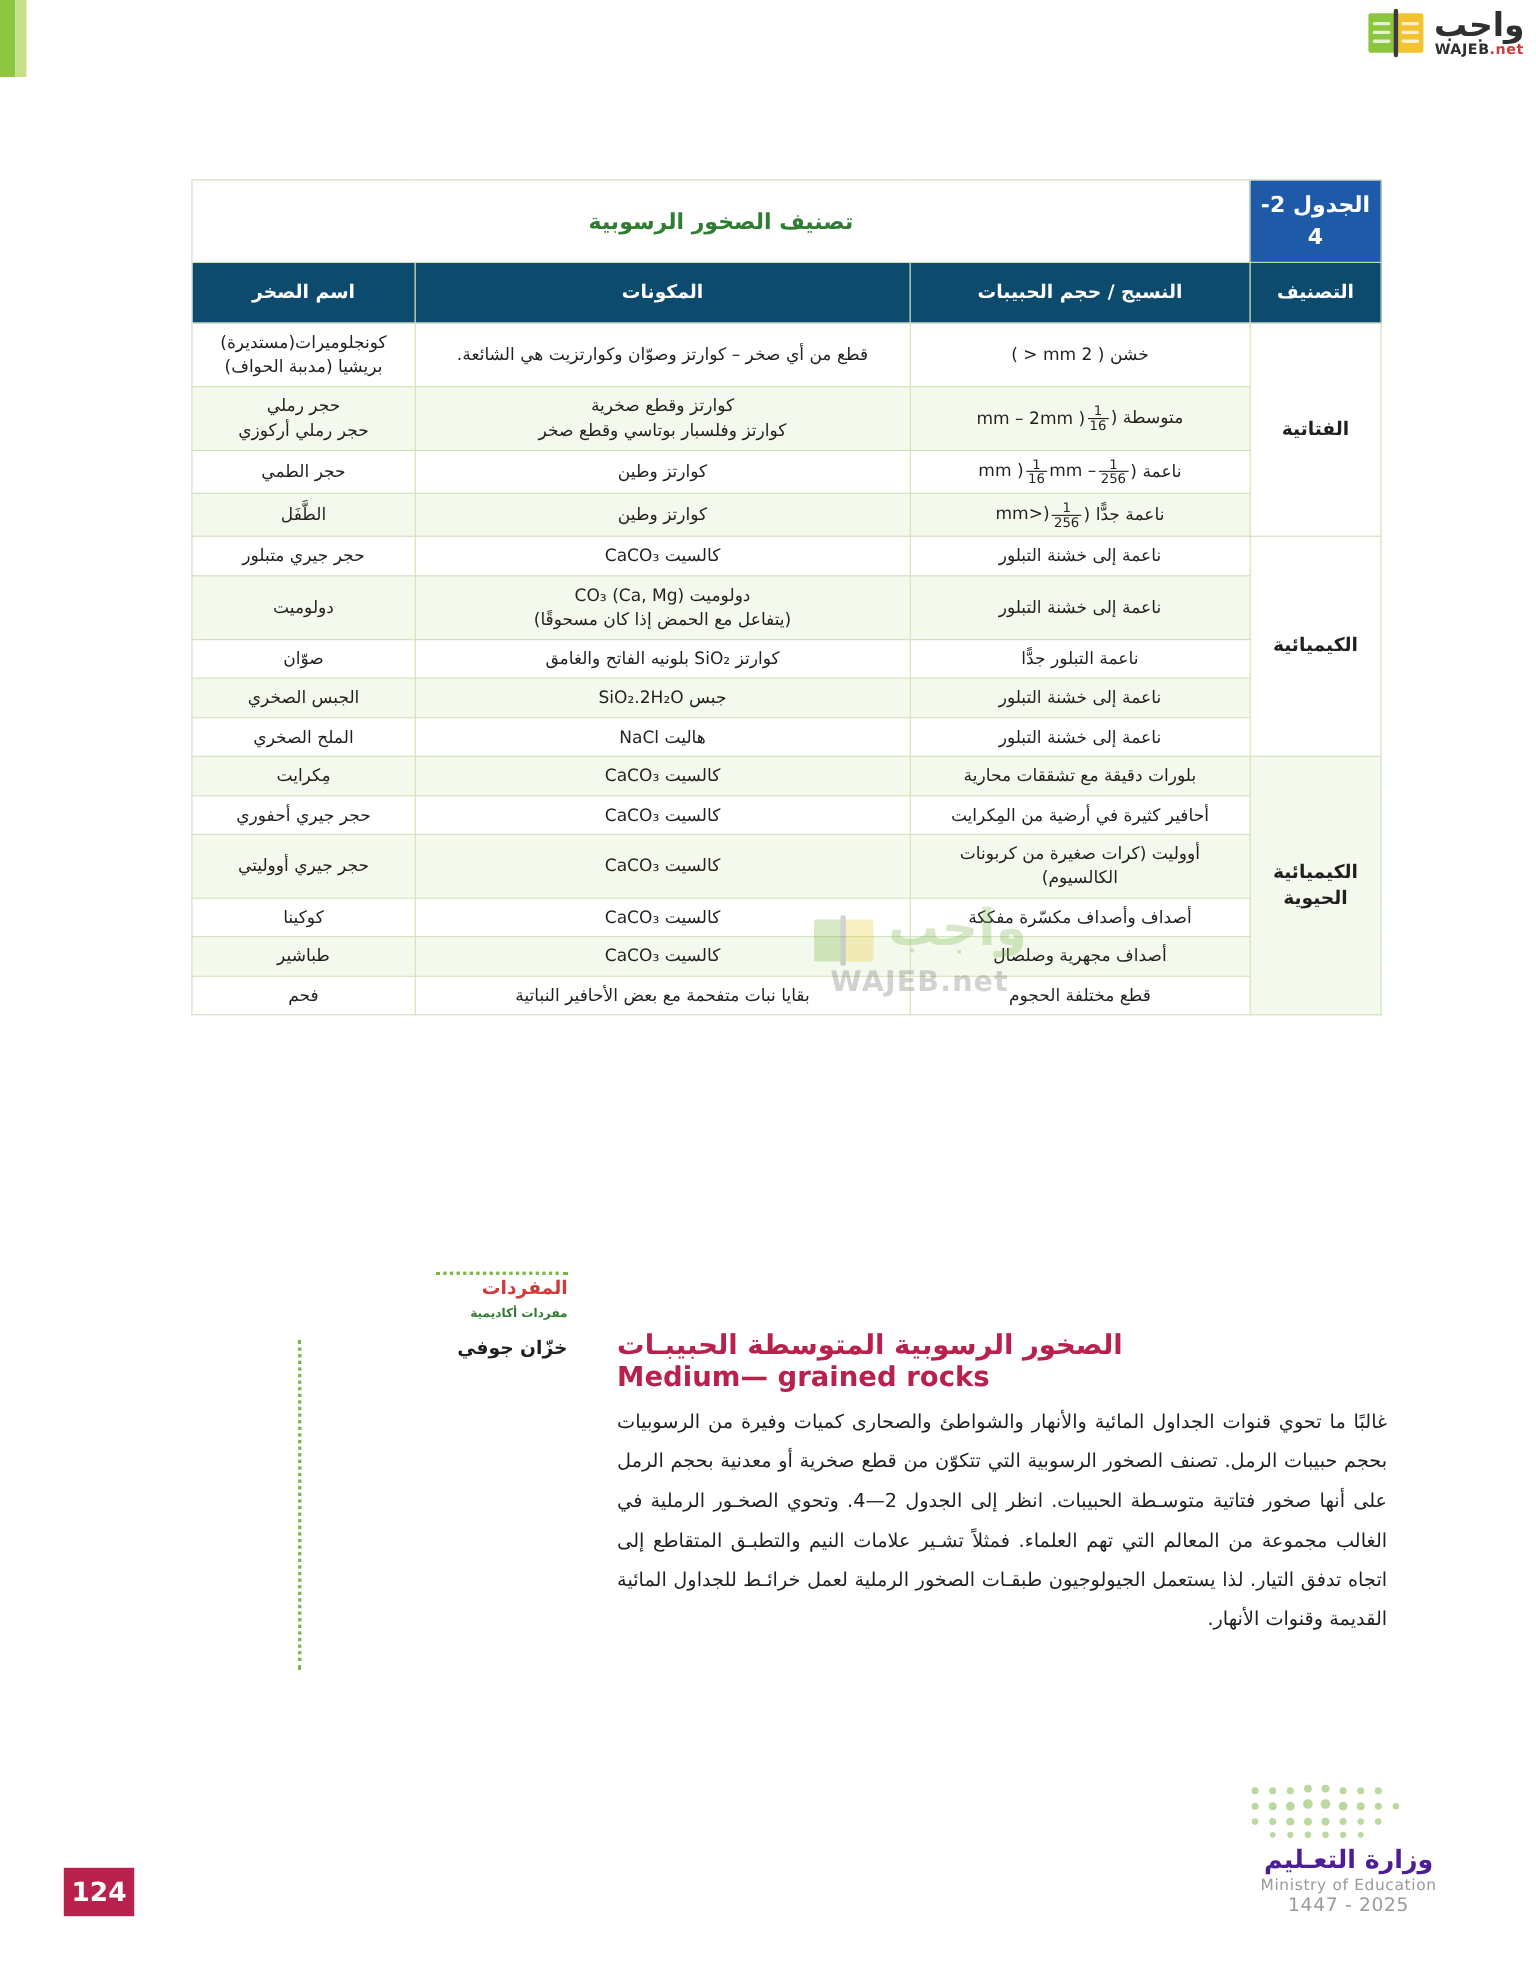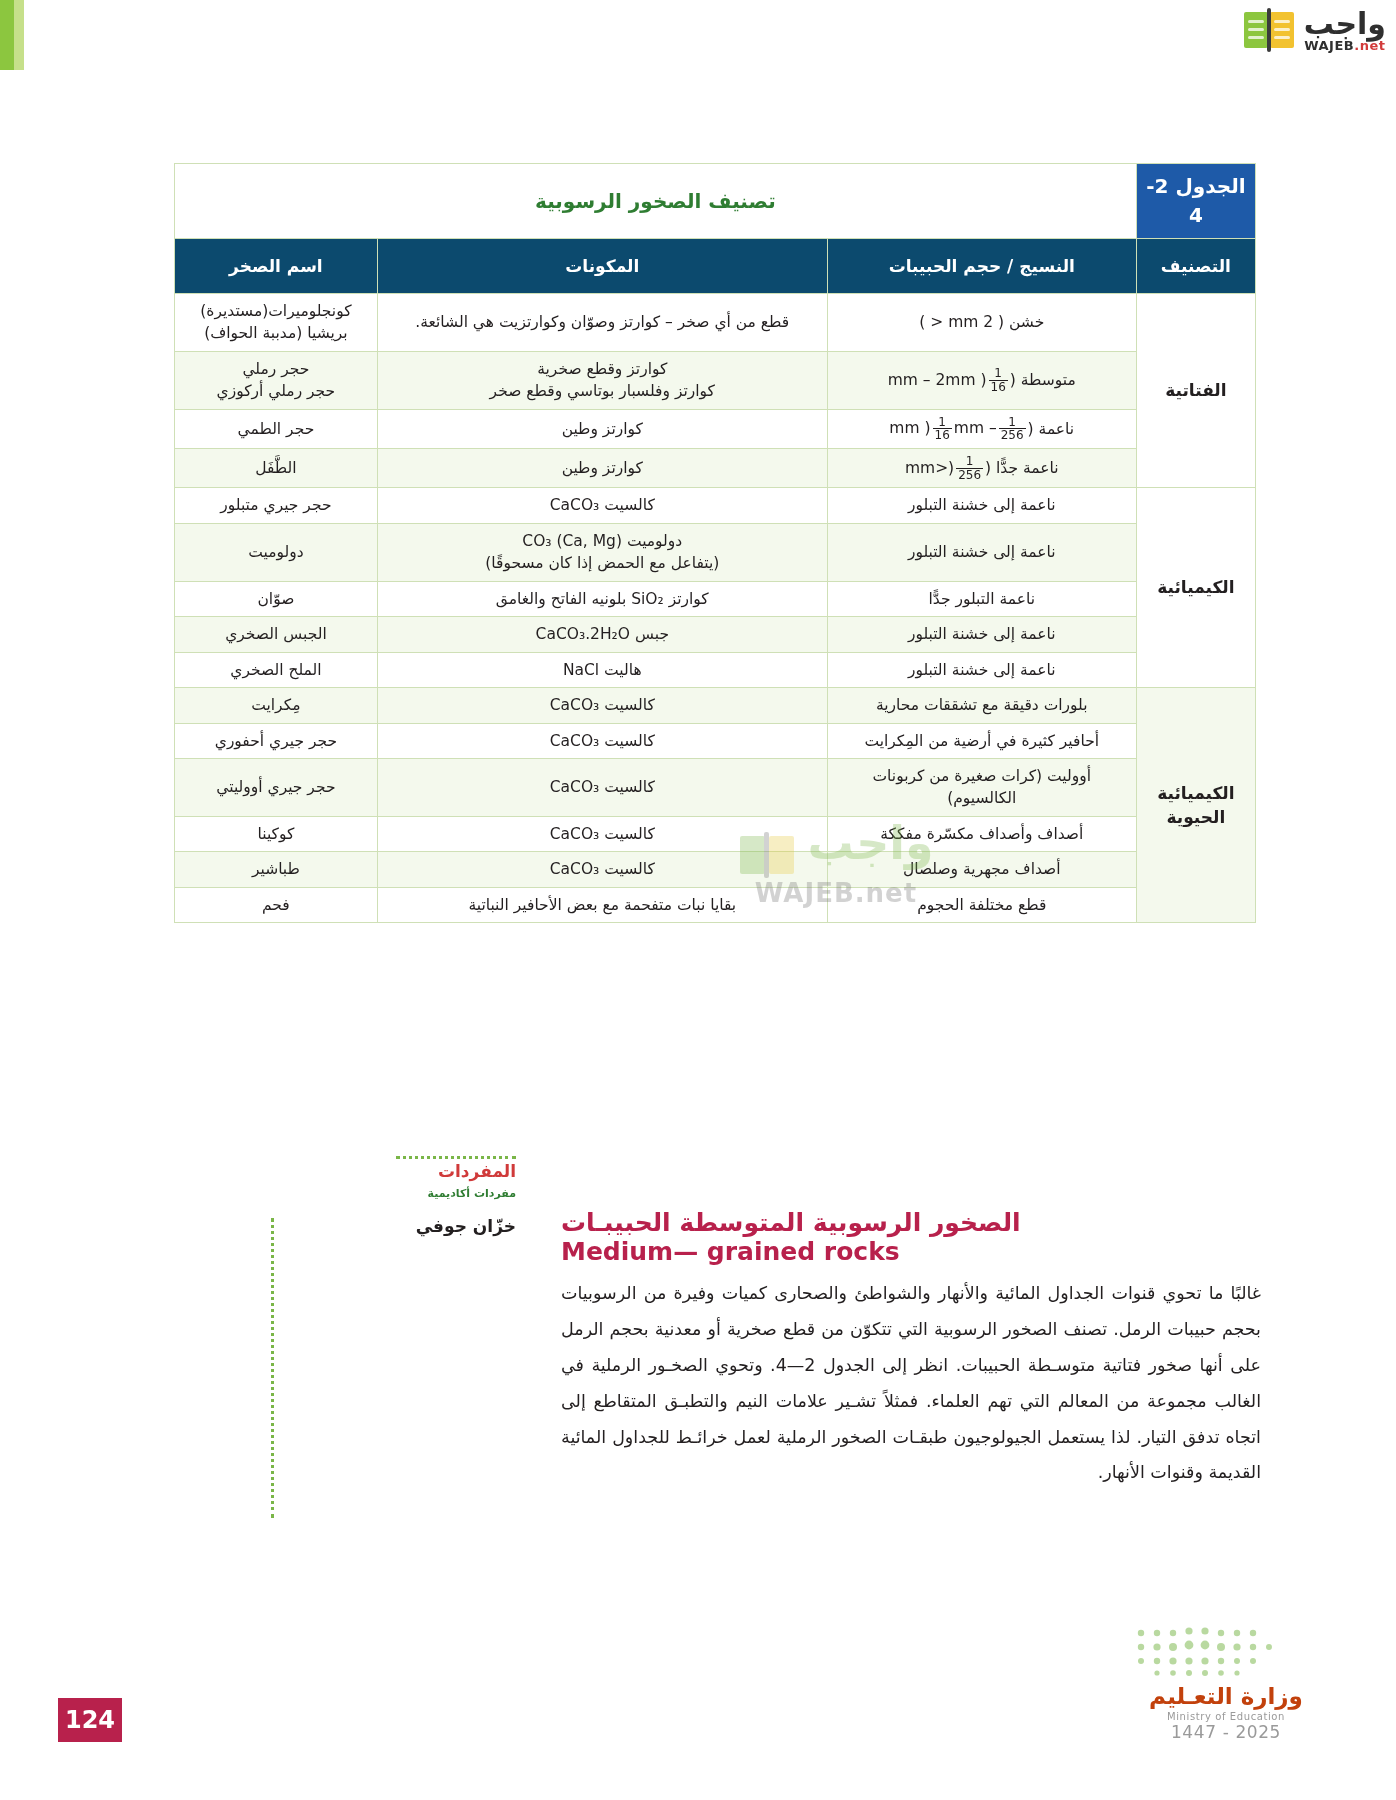--- a/index.html
+++ b/index.html
@@ -266,28 +266,28 @@
     right: 70px;
     width: 200px;
     text-align: center;
   }
   .moe .dots {
     height: 52px;
     margin-bottom: 6px;
     position: relative;
   }
   .moe .moe-ar {
-    color: #c2410c;
+    color: #4c1d95;
     font-size: 23px;
     font-weight: bold;
     letter-spacing: 1px;
   }
   .moe .moe-en {
     color: #9a9a9a;
-    font-size: 10px;
+    font-size: 14px;
     letter-spacing: 0.6px;
     margin-top: 2px;
   }
   .moe .moe-yr {
     color: #9a9a9a;
     font-size: 17px;
     letter-spacing: 0.6px;
   }
   .page-num {
     position: absolute;
@@ -390,21 +390,21 @@
 (يتفاعل مع الحمض إذا كان مسحوقًا)</td>
         <td class="nm">دولوميت</td>
       </tr>
       <tr class="band-a">
         <td class="nm">ناعمة التبلور جدًّا</td>
         <td class="nm">كوارتز SiO₂ بلونيه الفاتح والغامق</td>
         <td class="nm">صوّان</td>
       </tr>
       <tr class="band-b">
         <td class="nm">ناعمة إلى خشنة التبلور</td>
-        <td class="nm">جبس CaCO₃.2H₂O</td>
+        <td class="nm">جبس SiO₂.2H₂O</td>
         <td class="nm">الجبس الصخري</td>
       </tr>
       <tr class="band-a">
         <td class="nm">ناعمة إلى خشنة التبلور</td>
         <td class="nm">هاليت NaCl</td>
         <td class="nm">الملح الصخري</td>
       </tr>
 
       <tr class="band-b">
         <td class="cls-cell" rowspan="6">الكيميائية الحيوية</td>

